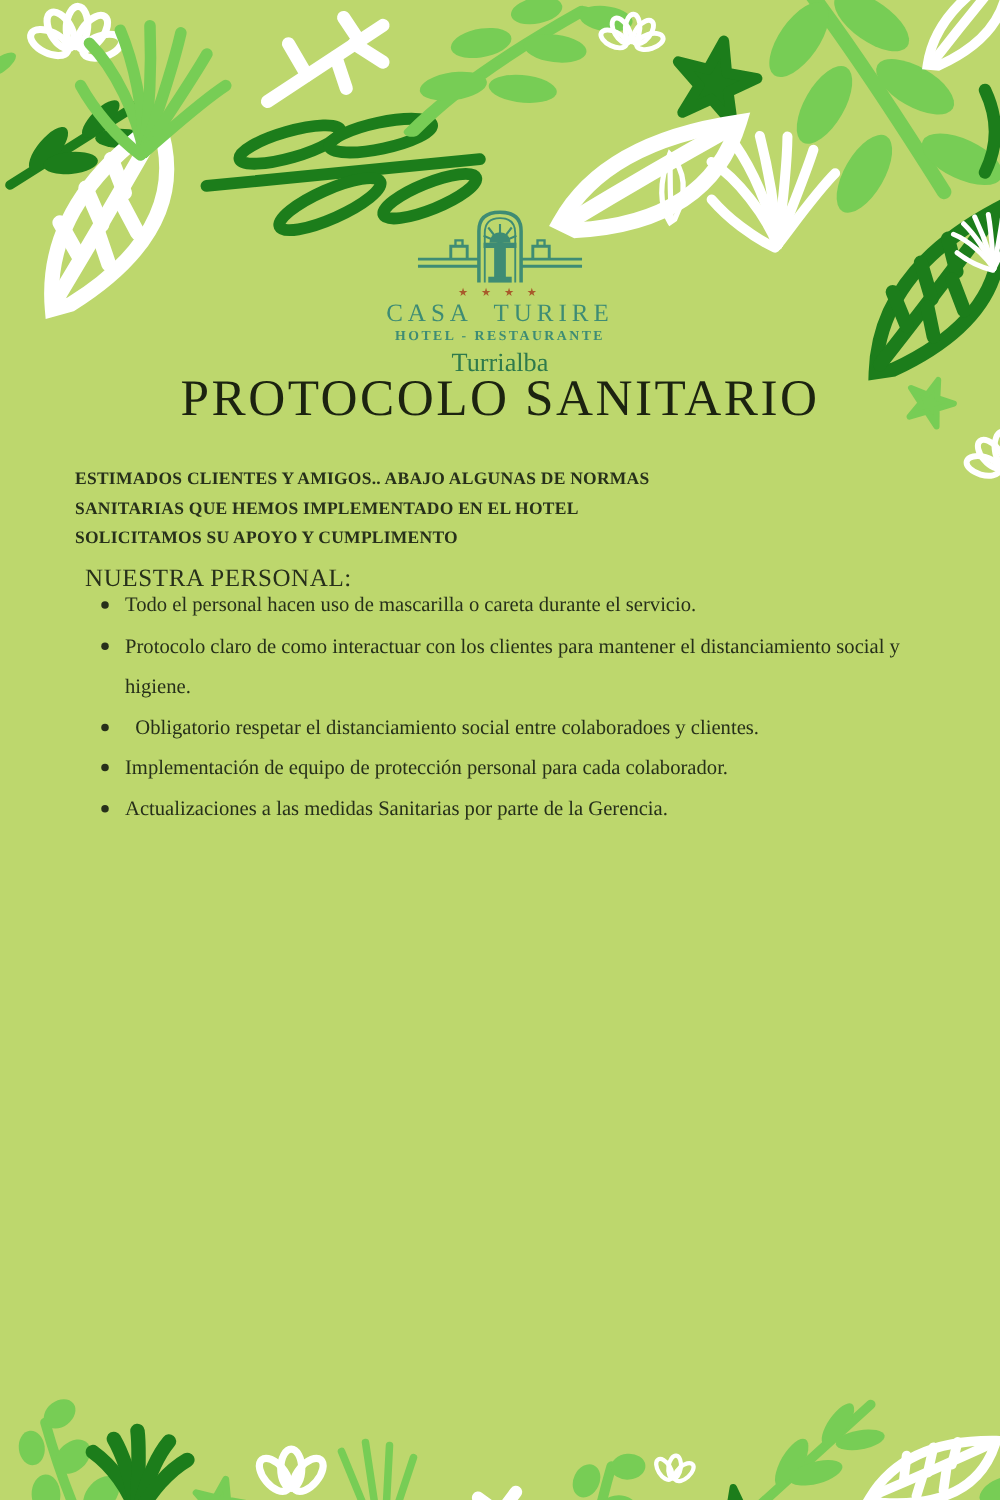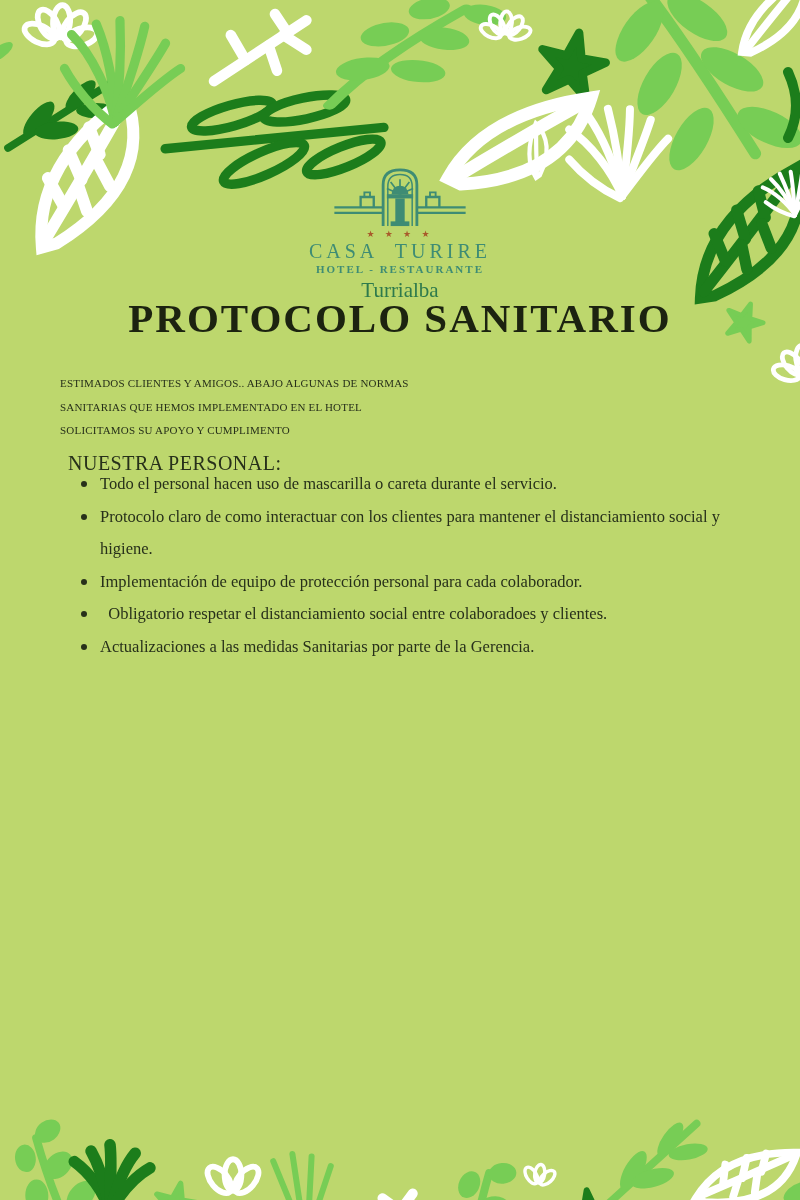--- a/index.html
+++ b/index.html
@@ -15,26 +15,26 @@
 
   .logo-block{position:absolute;top:166px;left:0;width:800px;text-align:center;z-index:2;}
   .arch{display:block;margin:0 auto;color:var(--logo-teal,#3e8c74);}
   .stars{font-size:9px;letter-spacing:4px;color:var(--star-brown,#a85a2b);line-height:10px;margin-top:1px;}
   .hotel-name{font-size:20px;letter-spacing:4px;color:var(--logo-teal,#3e8c74);line-height:22px;margin-top:1px;white-space:pre;}
   .hotel-sub{font-size:11px;letter-spacing:2px;color:var(--logo-teal,#3e8c74);line-height:11px;margin-top:2px;font-weight:bold;}
   .hotel-loc{font-size:21px;color:var(--turrialba-green,#2e7a4c);line-height:23px;margin-top:4px;}
 
   .title{
     position:absolute;top:294px;left:0;width:800px;text-align:center;z-index:2;
-    font-size:41px;font-weight:bold;letter-spacing:2px;margin:0;
+    font-size:41px;font-weight:normal;letter-spacing:2px;margin:0;
     color:var(--title-dark,#1c2310);
   }
   .intro{
     position:absolute;left:60px;top:372px;z-index:2;
-    font-size:11px;font-weight:normal;line-height:23.5px;letter-spacing:0.2px;
+    font-size:14px;font-weight:bold;line-height:23.5px;letter-spacing:0.2px;
     color:var(--text-dark,#27301a);
   }
   .intro div{white-space:nowrap;}
   .section-heading{
     position:absolute;left:68px;top:452px;z-index:2;margin:0;
     font-size:20px;font-weight:normal;letter-spacing:0.5px;
     color:var(--text-dark,#27301a);
   }
   .bullets{
     list-style:none;margin:0;padding:0;
@@ -225,18 +225,18 @@
     <div>ESTIMADOS CLIENTES Y AMIGOS.. ABAJO ALGUNAS DE NORMAS</div>
     <div>SANITARIAS QUE HEMOS IMPLEMENTADO EN EL HOTEL</div>
     <div>SOLICITAMOS SU APOYO Y CUMPLIMENTO</div>
   </div>
 
   <h2 class="section-heading">NUESTRA PERSONAL:</h2>
 
   <ul class="bullets">
     <li><span class="li-text">Todo el personal hacen uso de mascarilla o careta durante el servicio.</span></li>
     <li><span class="li-text">Protocolo claro de como interactuar con los clientes para mantener el distanciamiento social y higiene.</span></li>
+    <li><span class="li-text">  Obligatorio respetar el distanciamiento social entre colaboradoes y clientes.</span></li>
     <li><span class="li-text">Implementación de equipo de protección personal para cada colaborador.</span></li>
-    <li><span class="li-text">  Obligatorio respetar el distanciamiento social entre colaboradoes y clientes.</span></li>
     <li><span class="li-text">Actualizaciones a las medidas Sanitarias por parte de la Gerencia.</span></li>
   </ul>
 
 </div>
 
 </body></html>

